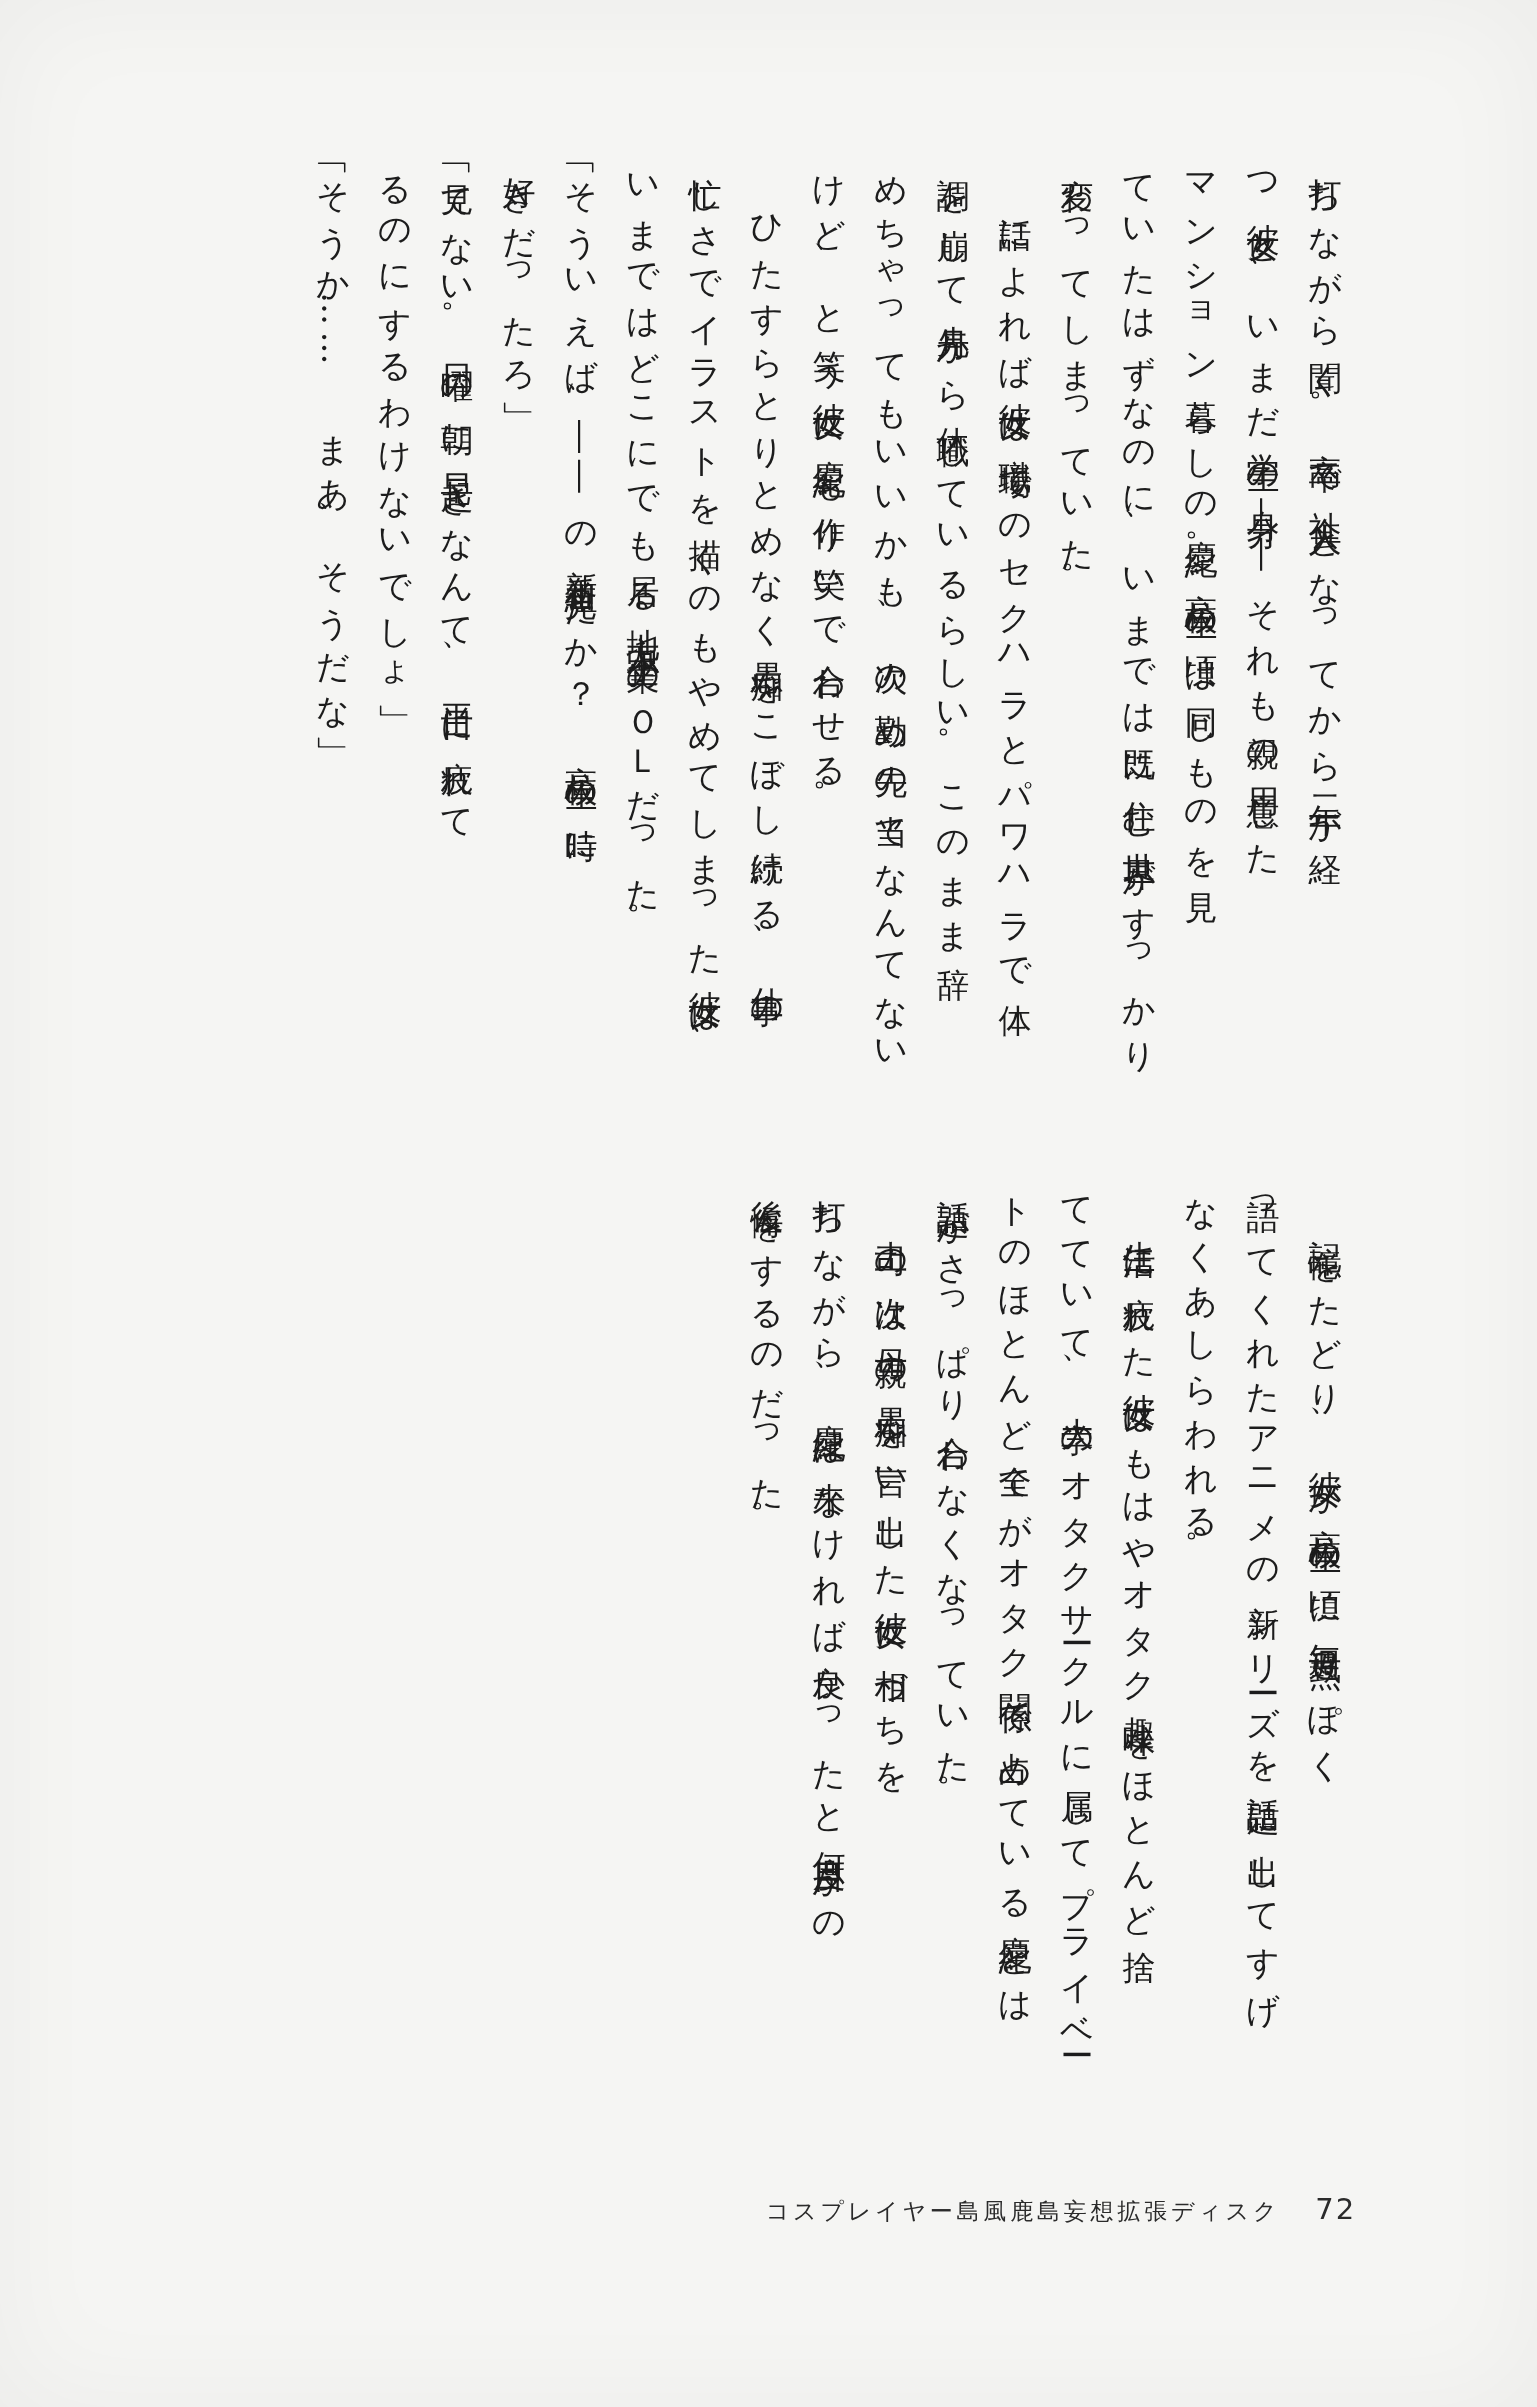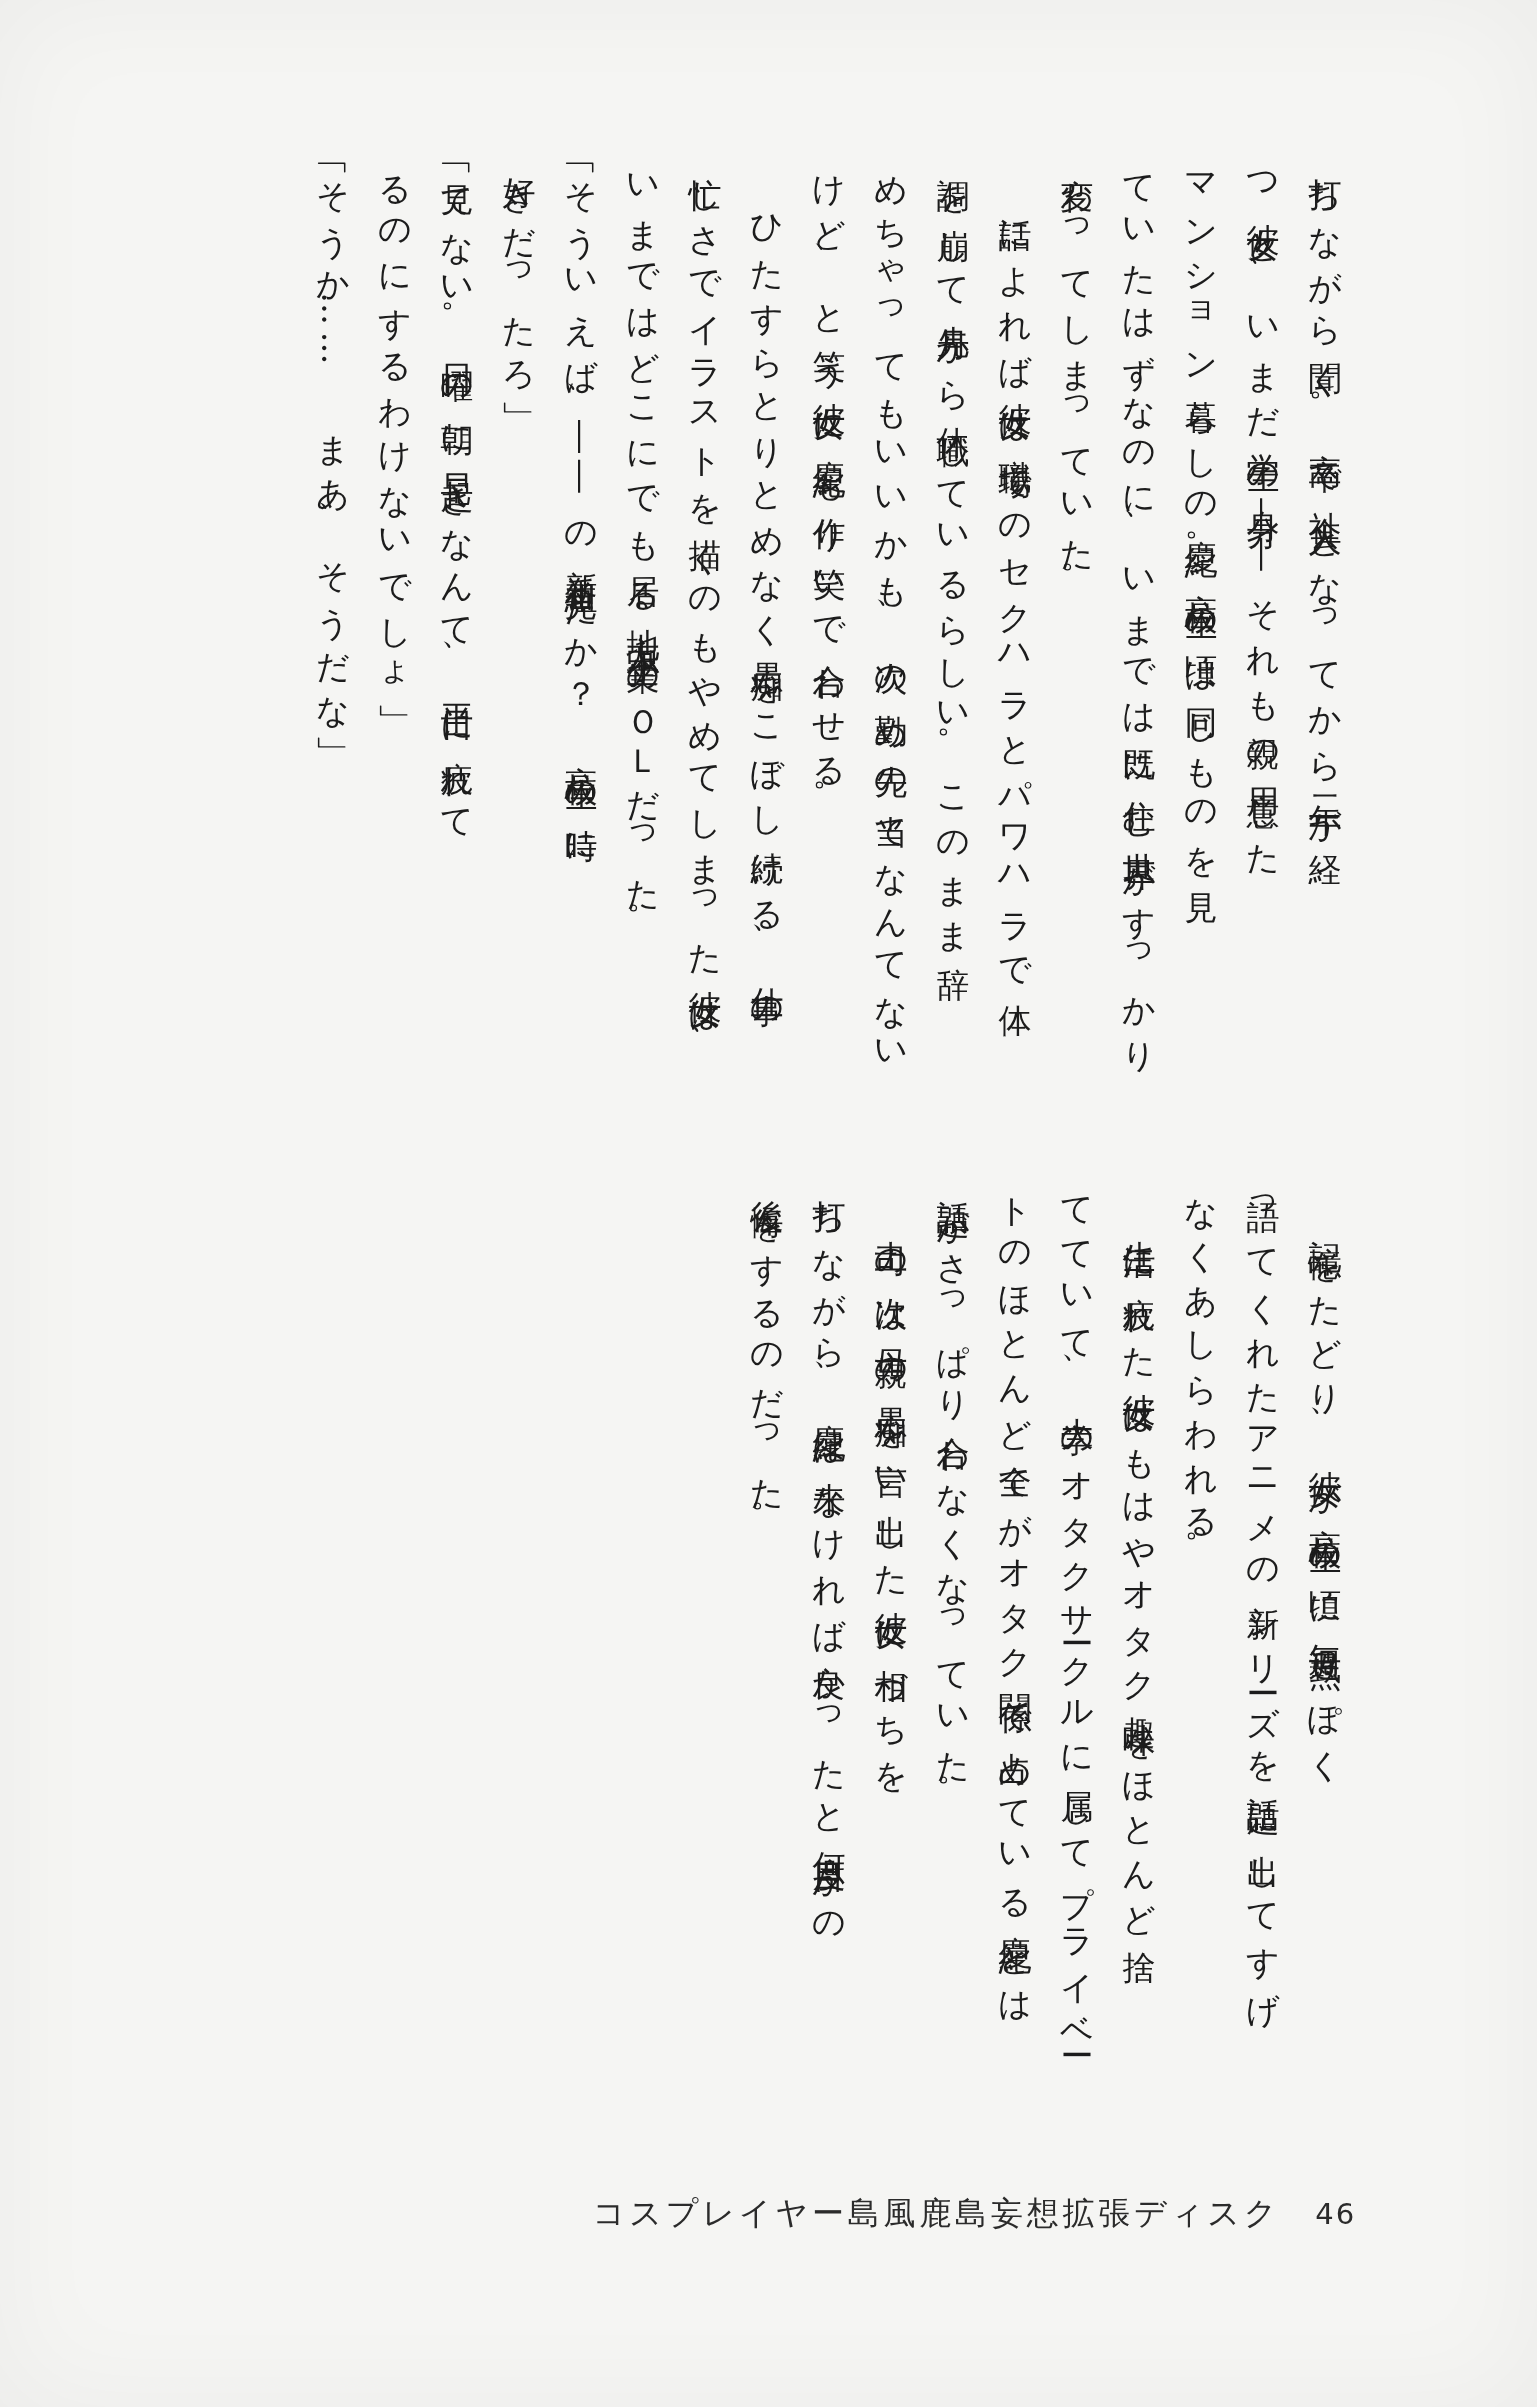--- a/index.html
+++ b/index.html
@@ -37,21 +37,21 @@
     position: absolute;
     top: 2192px;
     right: 181px;
     display: flex;
     align-items: baseline;
     gap: 35px;
     font-family: "DejaVu Sans", "Liberation Sans", sans-serif;
     color: #2b2b2b;
   }
   .footer .title {
-    font-size: 32px;
+    font-size: 23px;
     letter-spacing: 3.8px;
   }
   .footer .pagenum {
     font-size: 29px;
     letter-spacing: 1.9px;
   }
 </style>
 </head>
 <body>
 
@@ -85,17 +85,17 @@
     <div class="col">てていて、大学のオタクサークルに属してプライベー</div>
     <div class="col">トのほとんど全てがオタク関係で占めている慶紀とは</div>
     <div class="col">話題がさっぱり合わなくなっていた。</div>
     <div class="col">　上司の次は母親の愚痴を言い出した彼女に相づちを</div>
     <div class="col">打ちながら、慶紀は来なければ良かったと何度目かの</div>
     <div class="col">後悔をするのだった。</div>
   </div>
 
   <div class="footer">
     <span class="title">コスプレイヤー島風鹿島妄想拡張ディスク</span>
-    <span class="pagenum">46</span>
+    <span class="pagenum">72</span>
   </div>
 
 </div>
 
 
 </body></html>

